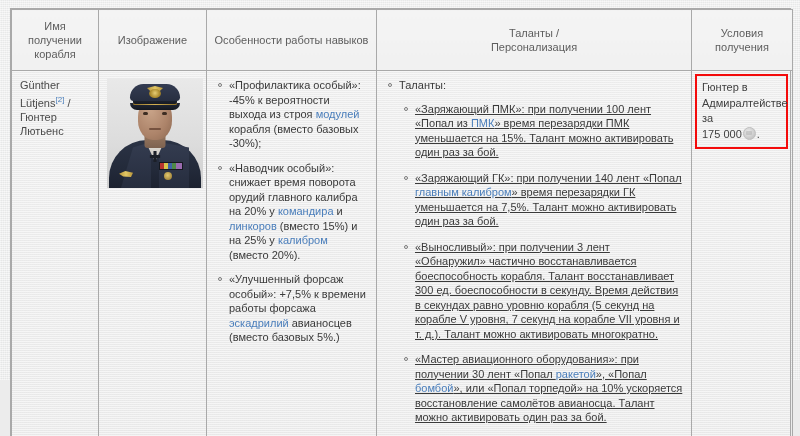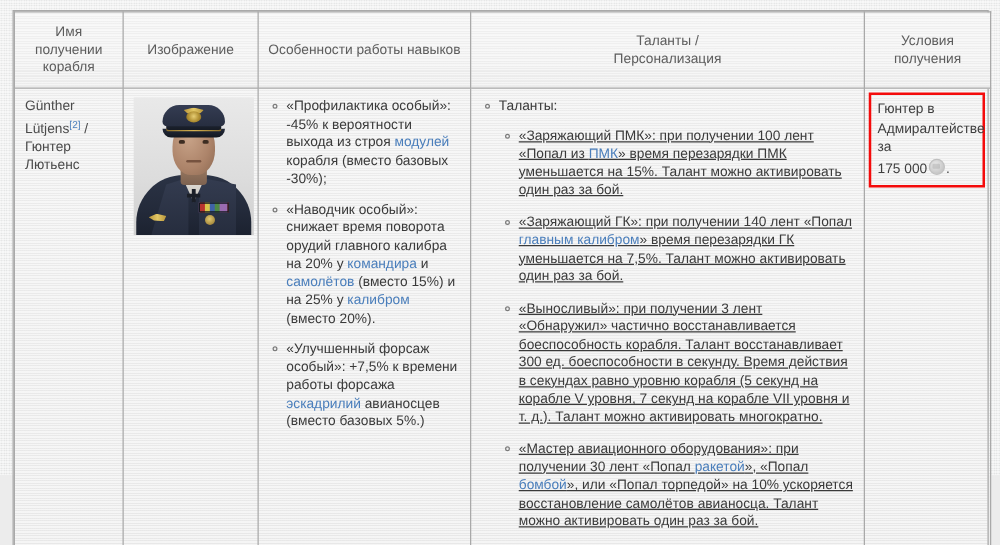--- a/index.html
+++ b/index.html
@@ -361,21 +361,21 @@
               <div class="p-cap-band"></div>
               <div class="p-cap-top"></div>
               <div class="p-cap-eagle"></div>
               <div class="p-cap-badge"></div>
             </div>
           </td>
 
           <td class="skills-cell">
             <ul class="lv1">
               <li><span>«Профилактика особый»: -45% к вероятности выхода из строя <span class="wlink">модулей</span> корабля (вместо базовых -30%);</span></li>
-              <li><span>«Наводчик особый»: снижает время поворота орудий главного калибра на 20% у <span class="wlink">командира</span> и <span class="wlink">самолётов</span> (вместо 15%) и на 25% у <span class="wlink">калибром</span> (вместо 20%).</span></li>
+              <li><span>«Наводчик особый»: снижает время поворота орудий главного калибра на 20% у <span class="wlink">командира</span> и <span class="wlink">линкоров</span> (вместо 15%) и на 25% у <span class="wlink">калибром</span> (вместо 20%).</span></li>
               <li><span>«Улучшенный форсаж особый»: +7,5% к времени работы форсажа <span class="wlink">эскадрилий</span> авианосцев (вместо базовых 5%.)</span></li>
             </ul>
           </td>
 
           <td class="talents-cell">
             <ul class="lv1">
               <li>
                 <span>Таланты:</span>
                 <ul class="lv2">
                   <li><span>«Заряжающий ПМК»: при получении 100 лент «Попал из <span class="wlink">ПМК</span>» время перезарядки ПМК уменьшается на 15%. Талант можно активировать один раз за бой.</span></li>

